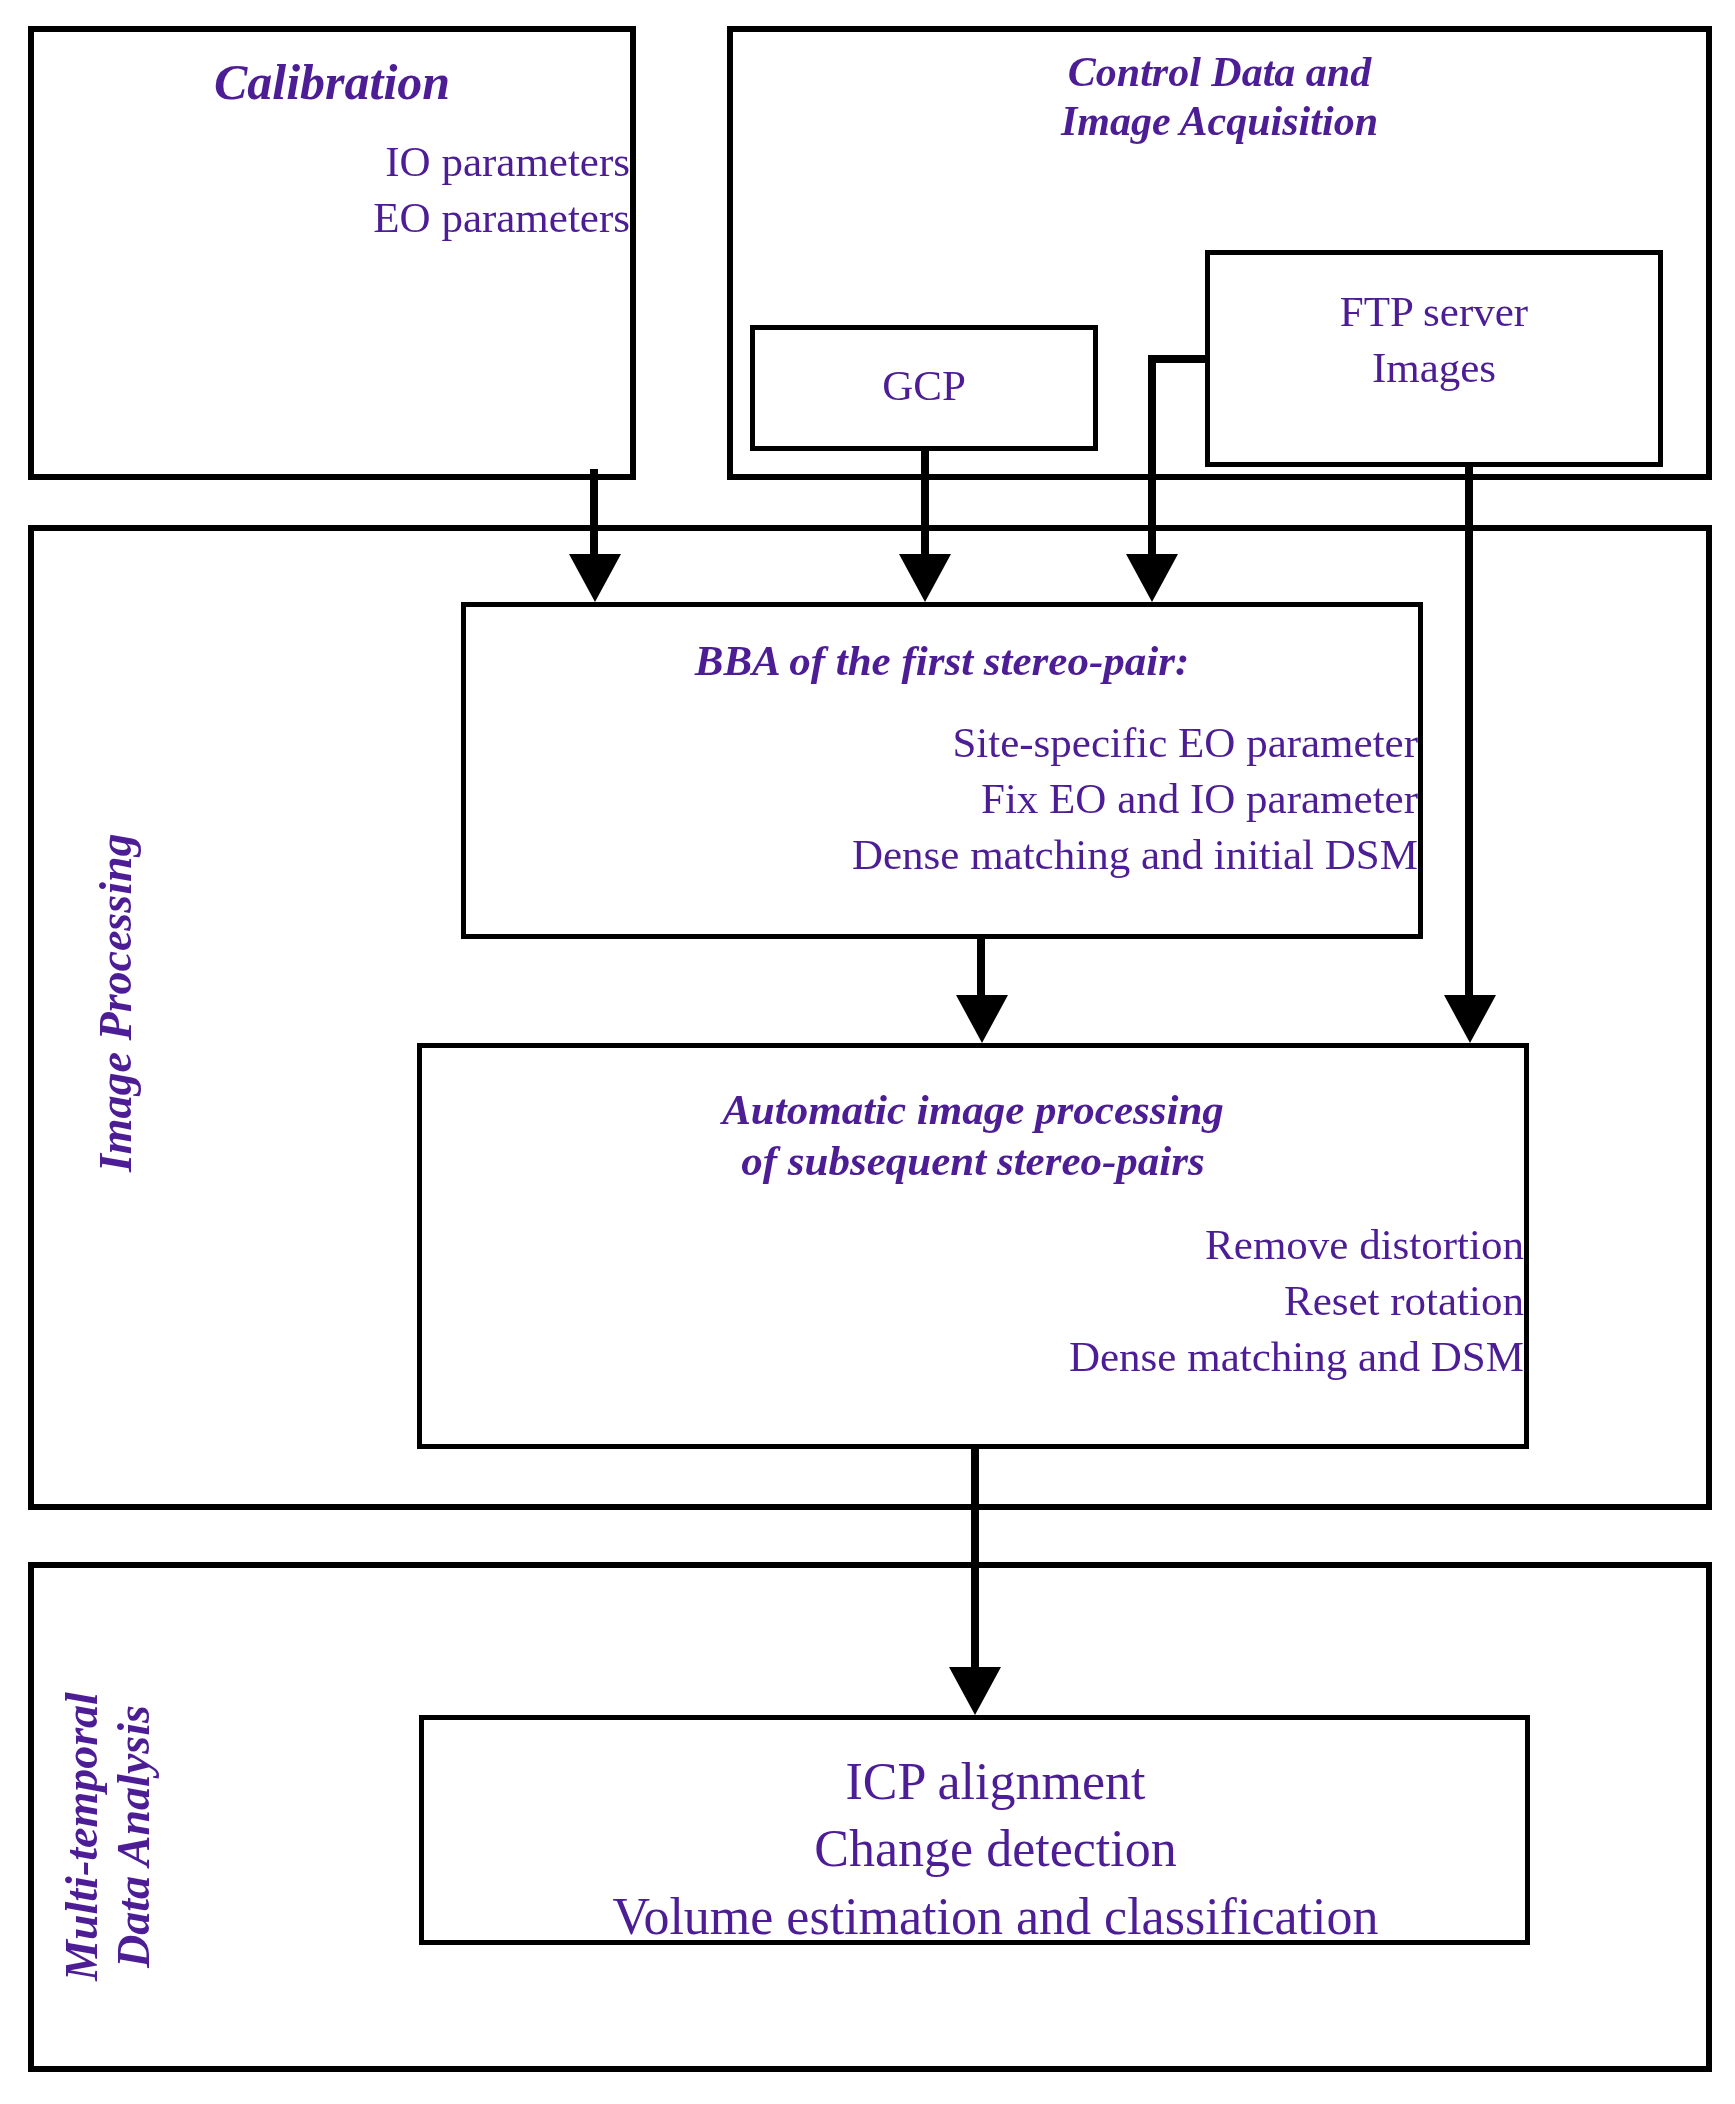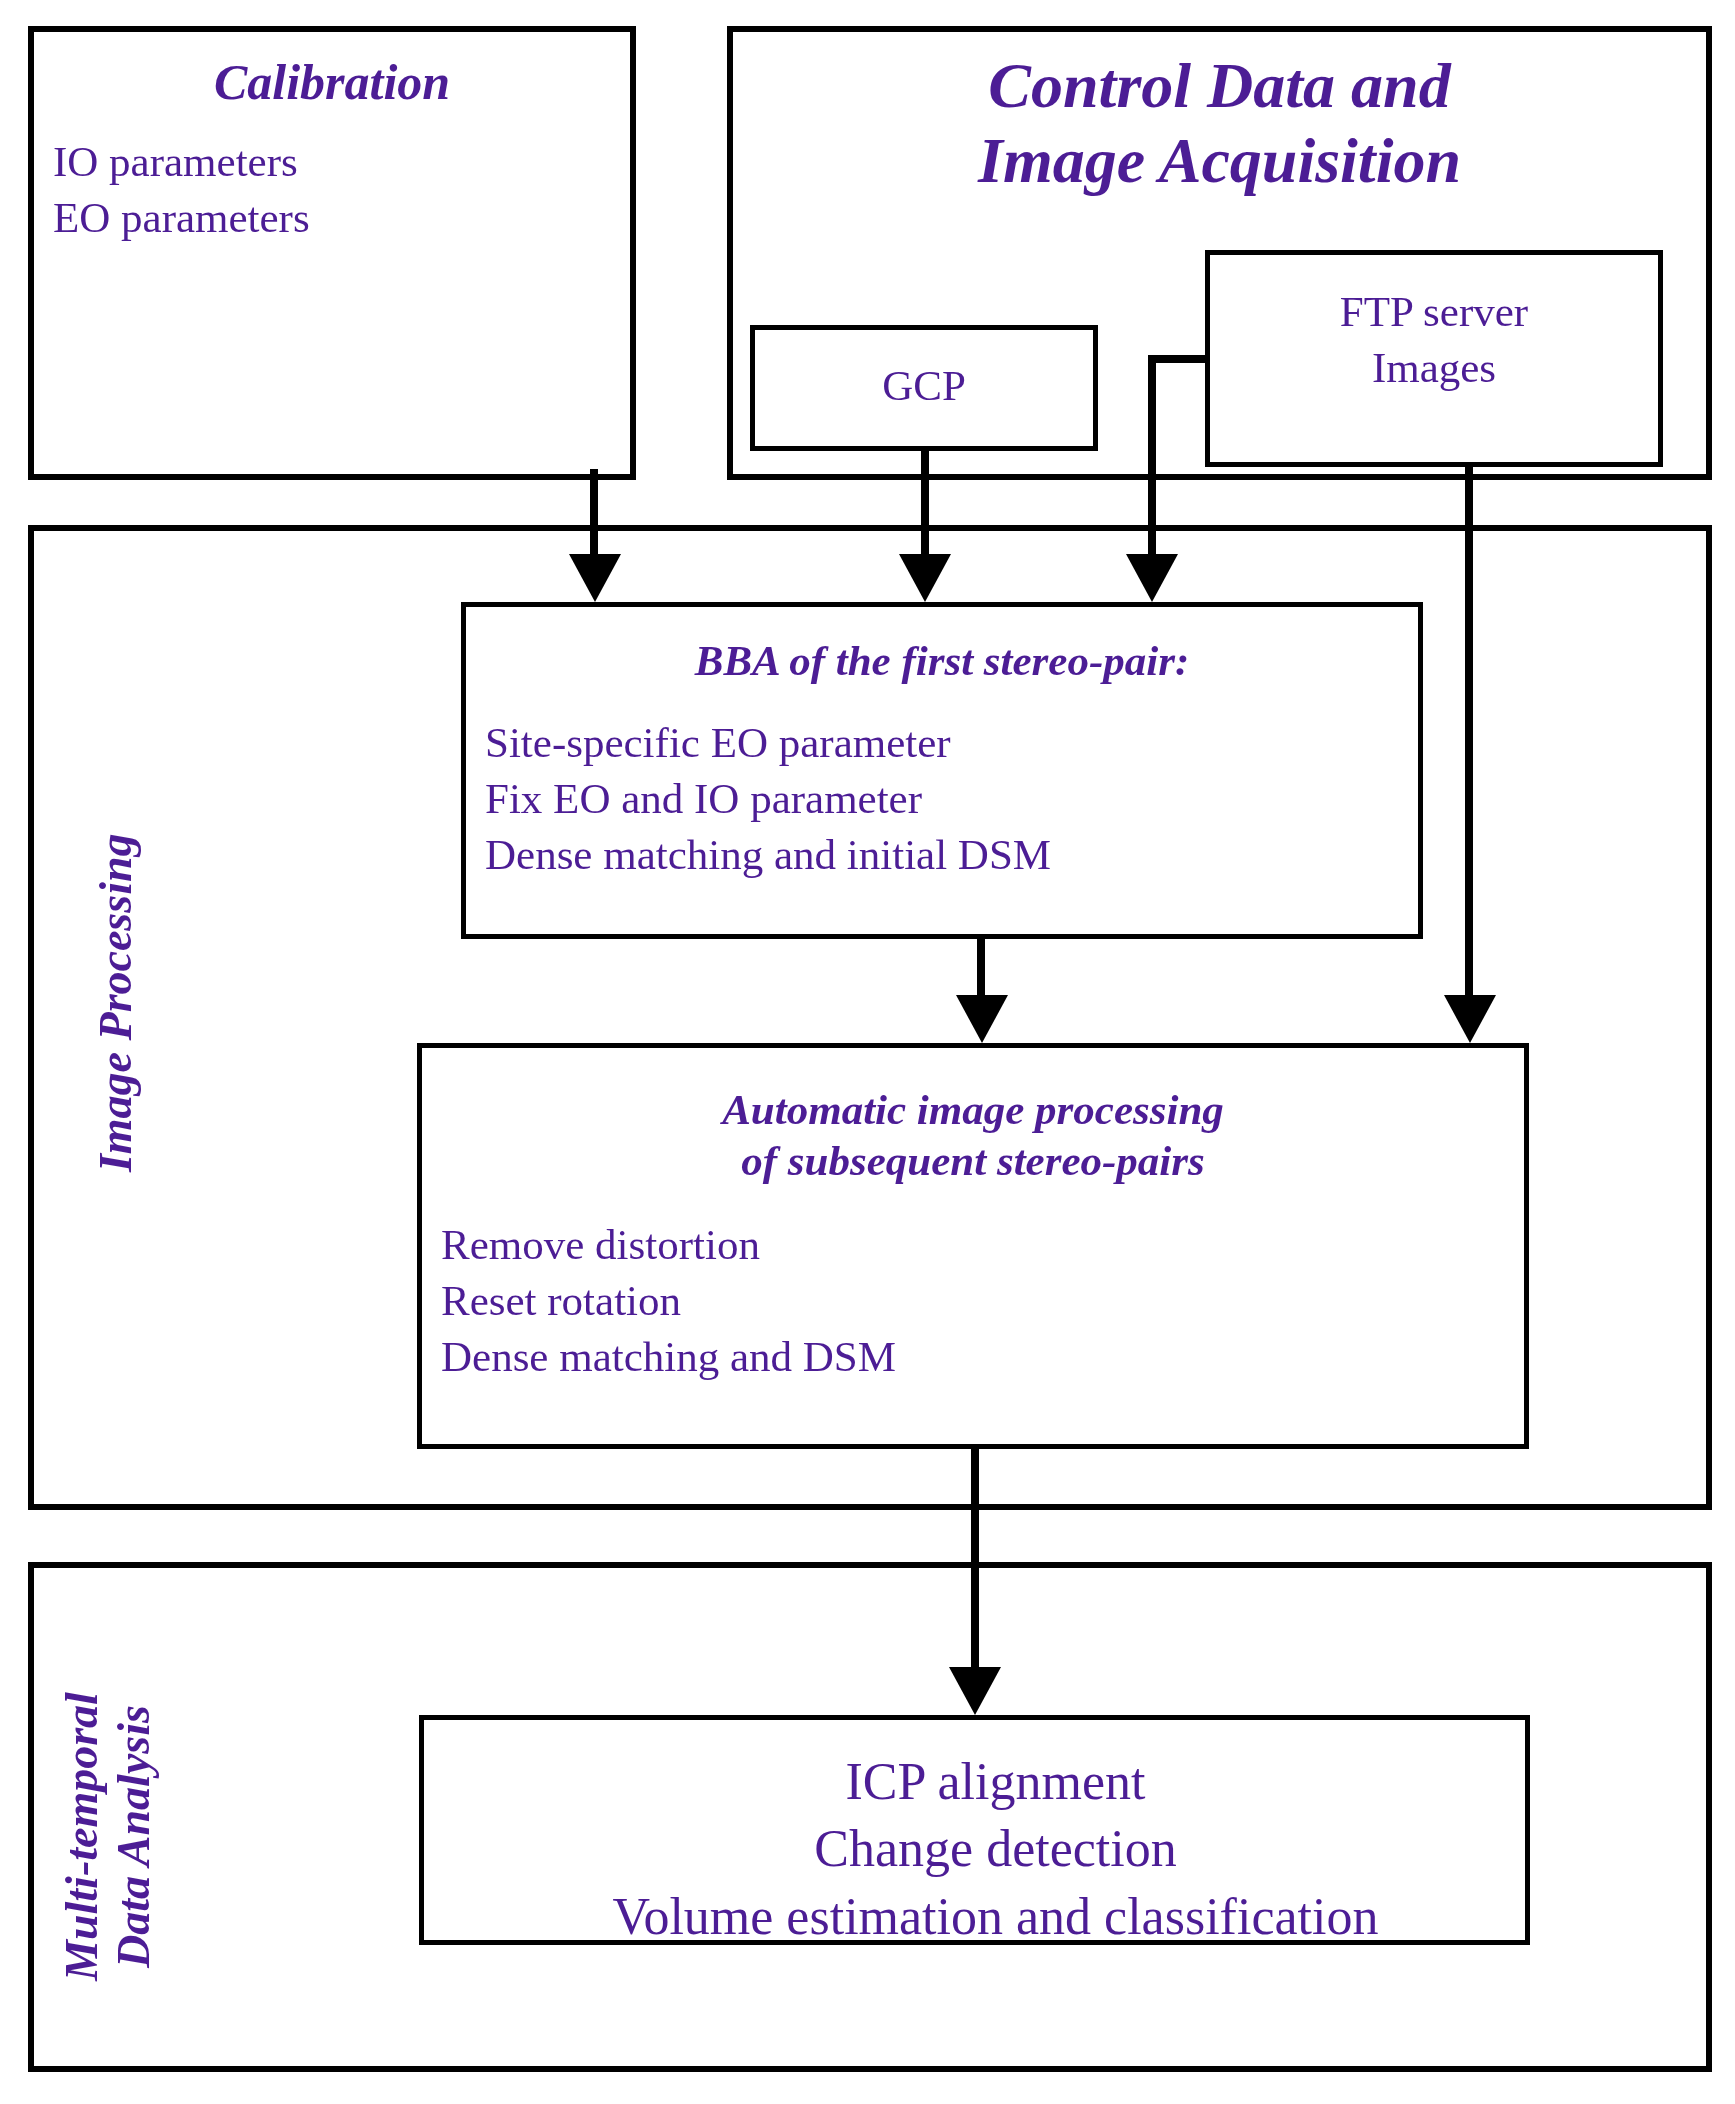--- a/index.html
+++ b/index.html
@@ -35,21 +35,21 @@
     text-align: center;
     font-style: italic;
     font-weight: bold;
     line-height: 1.18;
     white-space: pre-line;
   }
   .body-text {
     position: absolute;
     left: 0;
     right: 0;
-    text-align: left;
+    text-align: right;
     font-weight: normal;
     line-height: 1.30;
     white-space: pre-line;
     padding-left: 19px;
   }
   .plain-center {
     position: absolute;
     left: 0;
     right: 0;
     text-align: center;
@@ -94,21 +94,21 @@
 
 <div id="stage">
 
   <div class="box" style="left:28px; top:26px; width:608px; height:454px;">
     <div class="title-italic" style="top:20.6px; font-size:50px;">Calibration</div>
     <div class="body-text" style="top:102px; font-size:43px;">IO parameters
 EO parameters</div>
   </div>
 
   <div class="box" style="left:727px; top:26px; width:985px; height:454px;">
-    <div class="title-italic" style="top:15.5px; font-size:64px;">Control Data and
+    <div class="title-italic" style="top:15.5px; font-size:42px;">Control Data and
 Image Acquisition</div>
   </div>
 
   <div class="box thin" style="left:750px; top:325px; width:348px; height:126px;">
     <div class="plain-center" style="top:27.5px; font-size:43px;">GCP</div>
   </div>
 
   <div class="box thin" style="left:1205px; top:250px; width:458px; height:217px;">
     <div class="plain-center" style="top:29px; font-size:43px;">FTP server
 Images</div>

